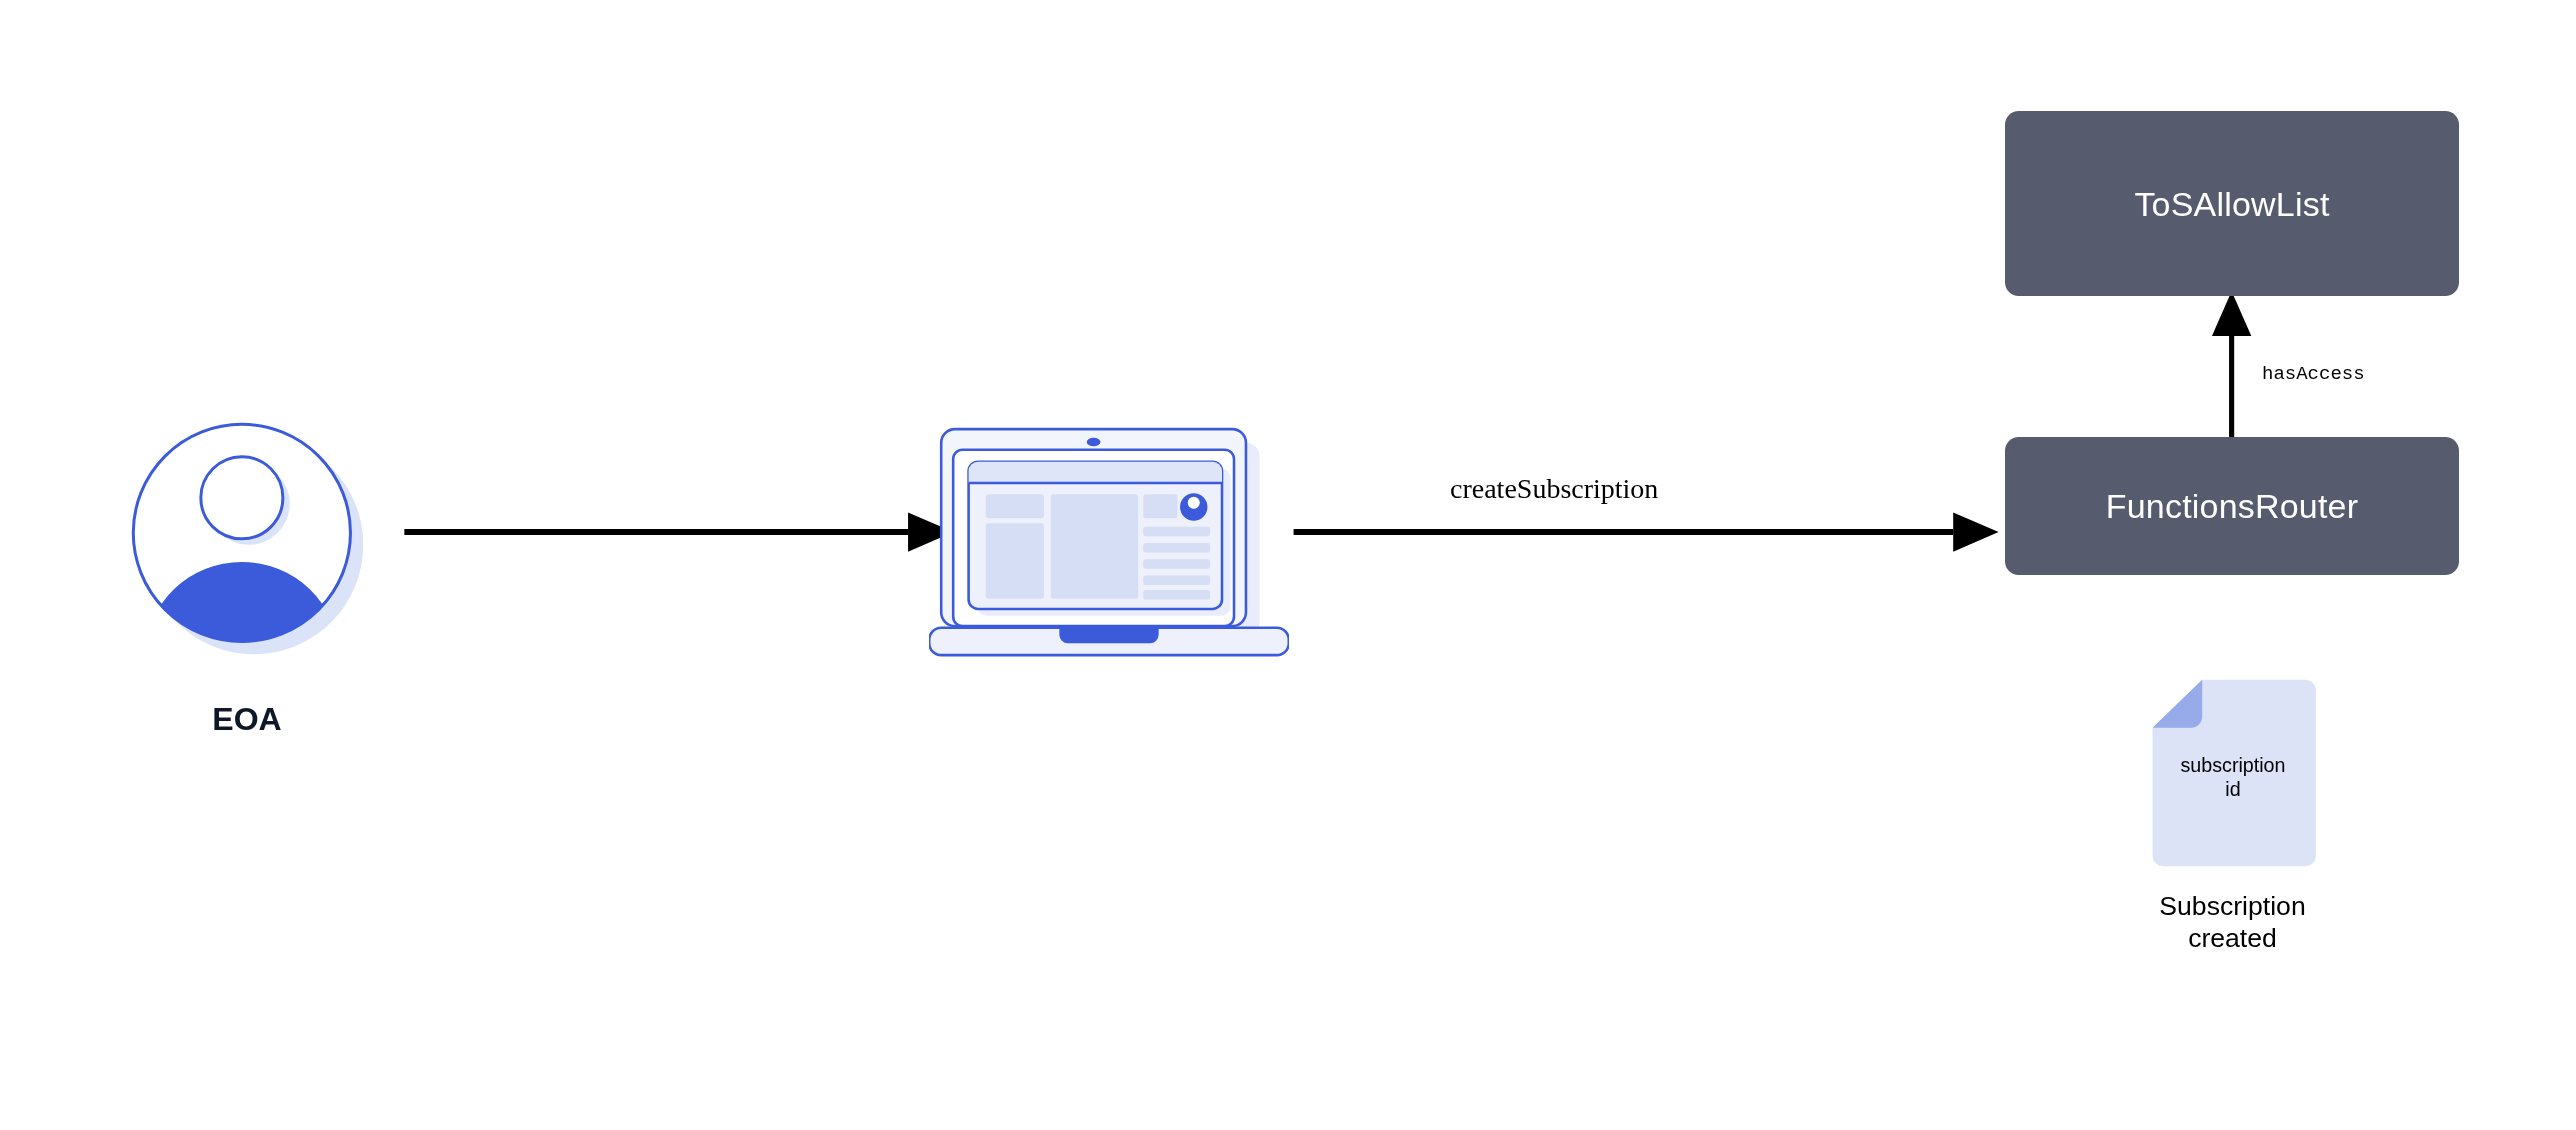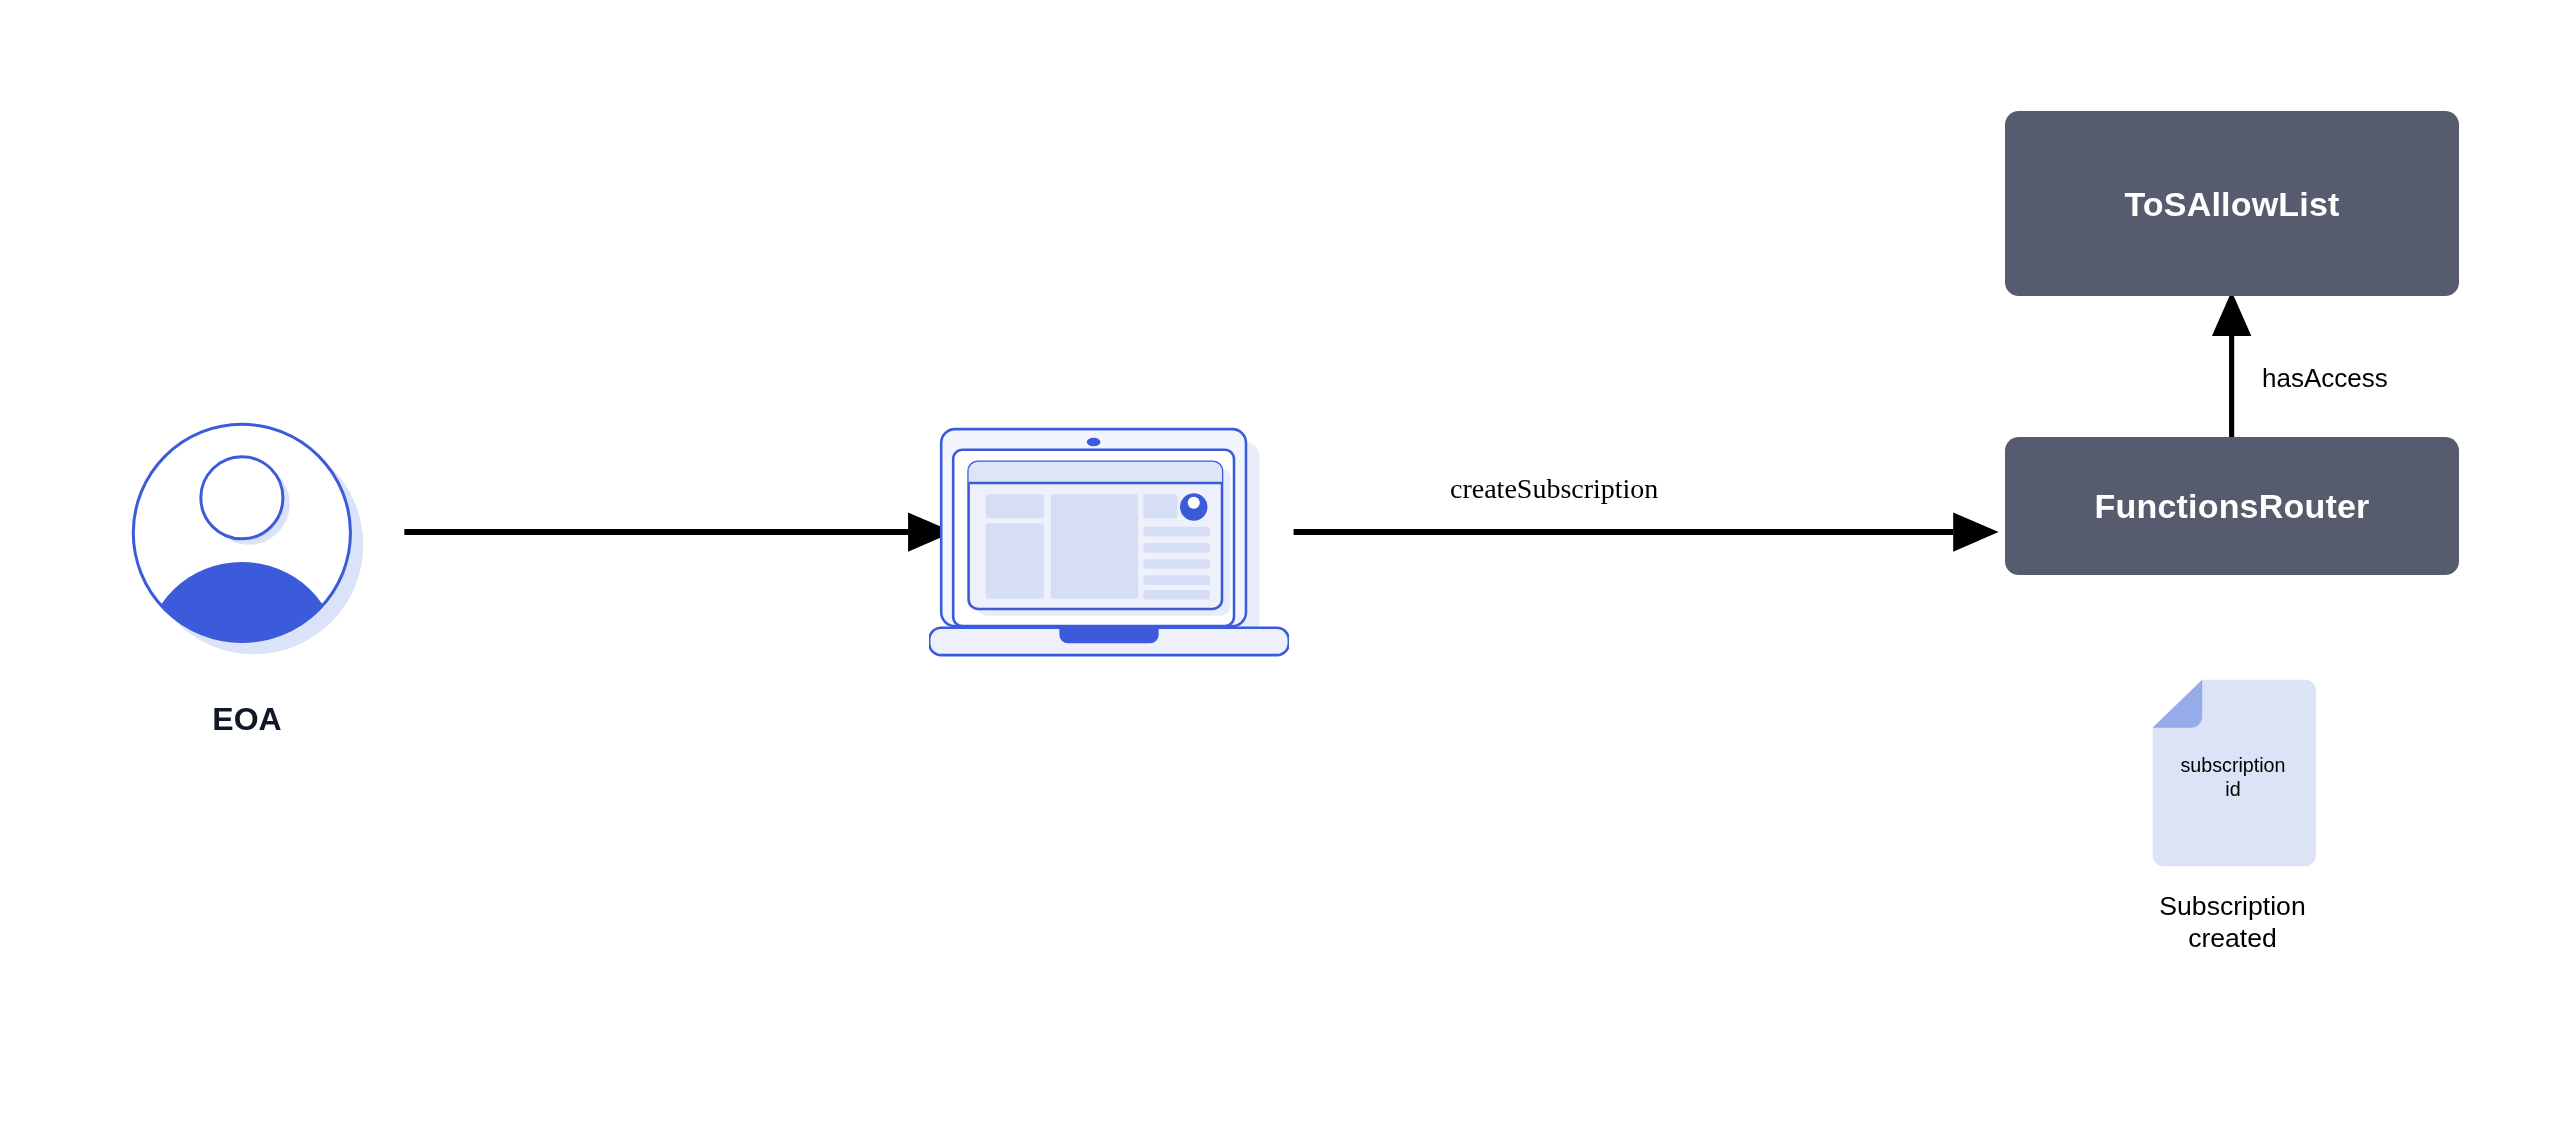--- a/index.html
+++ b/index.html
@@ -30,21 +30,21 @@
     background: #565c6e;
     border-radius: 13.7px;
     display: flex;
     align-items: center;
     justify-content: center;
     box-sizing: border-box;
   }
   .contract-box .box-label {
     color: #ffffff;
     font-size: 34px;
-    font-weight: bold;
+    font-weight: normal;
     letter-spacing: 0.2px;
     line-height: 1;
     white-space: nowrap;
     text-align: center;
   }
 
   #box-tos-allowlist {
     left: 2005px;
     top: 111px;
     width: 454px;
@@ -81,22 +81,22 @@
   .edge-label-mono {
     position: absolute;
     color: #000000;
     font-family: Liberation Serif, serif;
     font-size: 28px;
     white-space: nowrap;
   }
   .edge-label-sans {
     position: absolute;
     color: #000000;
-    font-family: Liberation Sans, sans-serif;
-    font-size: 26px;
+    font-family: Liberation Mono, monospace;
+    font-size: 19px;
     white-space: nowrap;
   }
 
   
   #edges {
     position: absolute;
     left: 0;
     top: 0;
     width: 2576px;
     height: 1131px;

